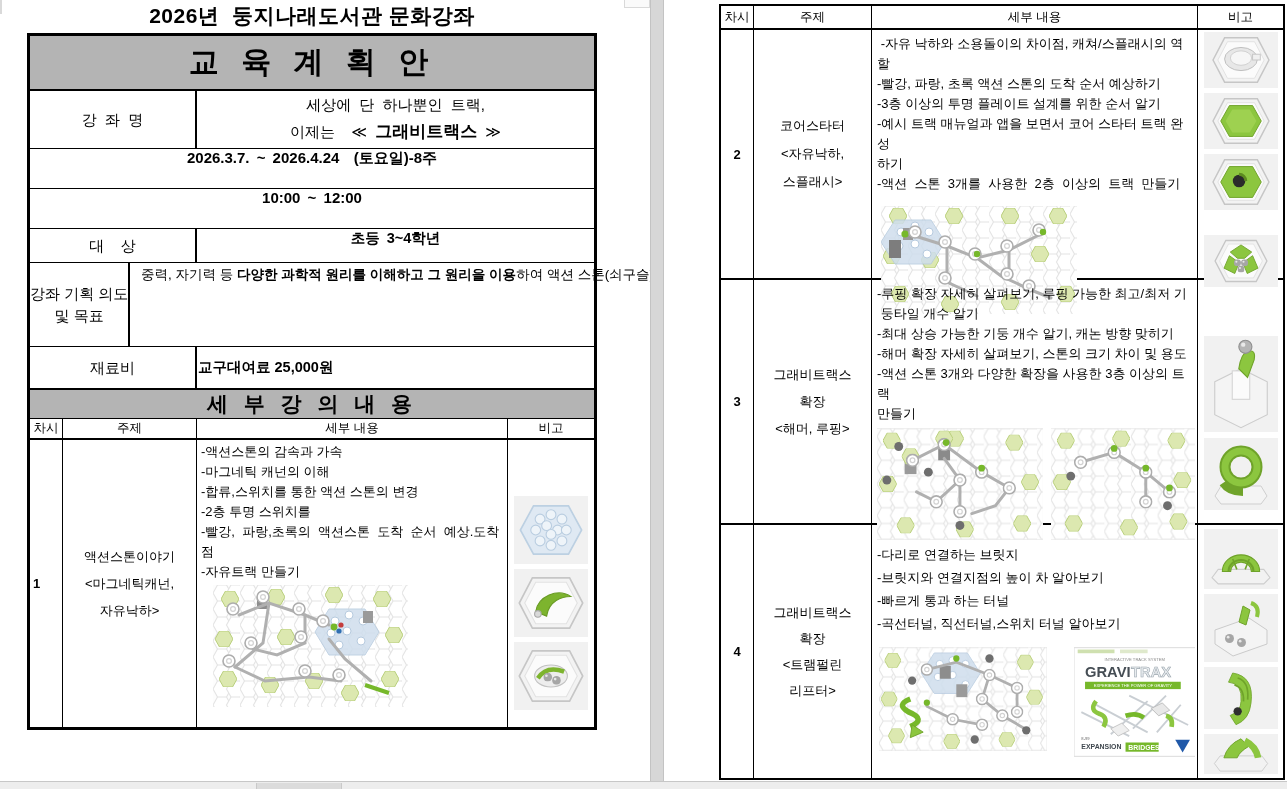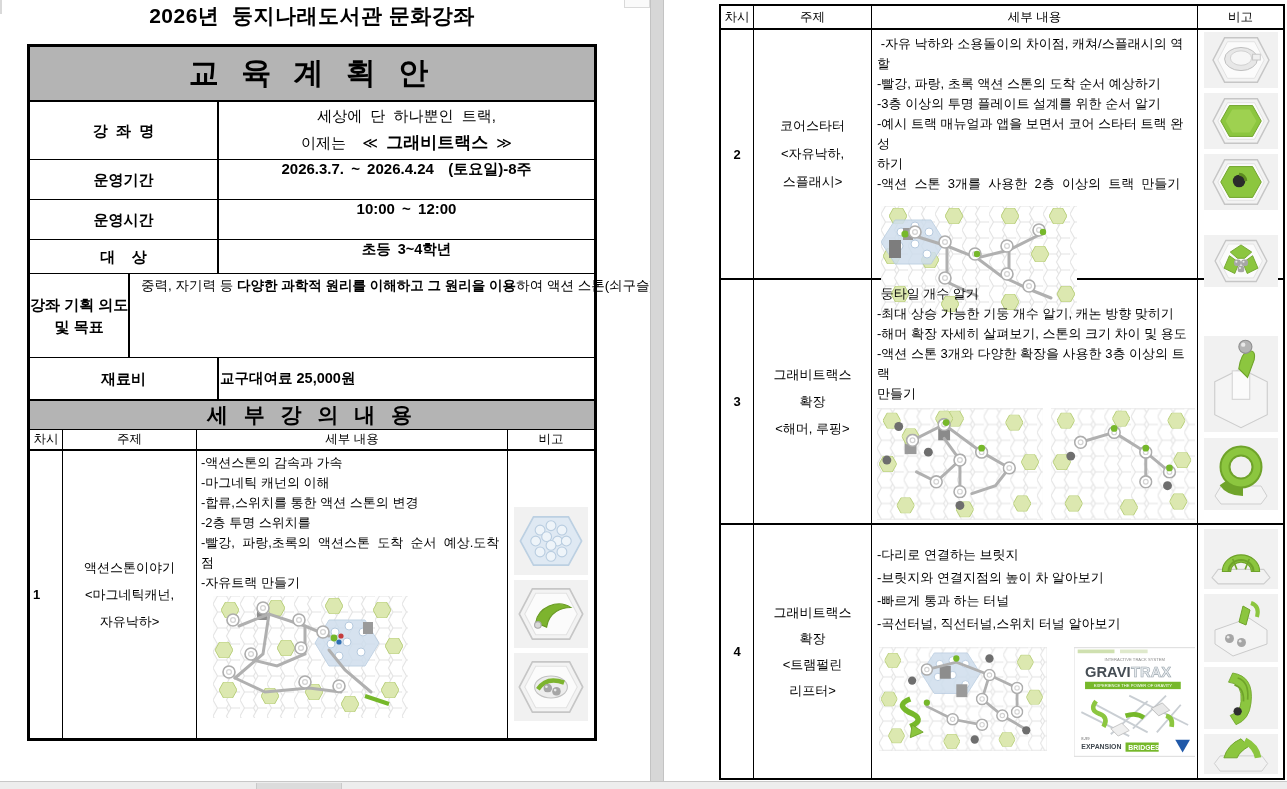--- a/index.html
+++ b/index.html
@@ -12,30 +12,30 @@
   .page-gap{position:absolute;left:650px;top:0;width:14px;height:781px;background:#d7d7d7;
     border-left:1px solid #c3c3c3;border-right:1px solid #c3c3c3}
   .corner-mark{position:absolute;border:1px solid #d9d9d9;background:#fafafa}
   .hbar{position:absolute;left:0;top:781px;width:1287px;height:8px;background:#ededed;border-top:1px solid #c7c7c7}
   .hthumb{position:absolute;left:256px;top:1px;width:86px;height:6px;background:#dcdcdc;border-left:1px solid #c9c9c9;border-right:1px solid #c9c9c9}
 
   .doc-title{position:absolute;left:27px;top:2px;width:570px;text-align:center;
     font-size:21px;font-weight:bold;letter-spacing:.5px;white-space:pre}
 
   
-  .t1{position:absolute;left:27px;top:44px;width:570px;border:3px solid #000;background:#fff}
+  .t1{position:absolute;left:27px;top:33px;width:570px;border:3px solid #000;background:#fff}
   .t1 .row{display:flex;border-top:1px solid #000}
   .t1 .row:first-child{border-top:none}
   .t1 .bt2{border-top:2px solid #000}
   .banner{background:#b4b4b4;display:flex;align-items:center;justify-content:center;
     font-weight:bold;white-space:pre}
   .plan-banner{height:53px;font-size:30px;letter-spacing:7px}
   .detail-banner{height:30px;font-size:21px;letter-spacing:5px}
-  .lbl{width:189px;border-right:2px solid #000;display:flex;flex-direction:column;
-    align-items:center;justify-content:center;font-weight:bold;font-size:15px;white-space:pre;line-height:22px}
+  .lbl{width:167px;border-right:2px solid #000;display:flex;flex-direction:column;
+    align-items:center;justify-content:center;font-weight:normal;font-size:15px;white-space:pre;line-height:22px}
   .val{flex:1;display:flex;flex-direction:column;align-items:center;
     font-size:15px;white-space:pre}
   .r-course{height:59px}.r-period{height:40px}.r-time{height:40px}.r-target{height:34px}
   .r-goal{height:84px}.r-fee{height:42px}
   .course-line{line-height:27px;word-spacing:4px}
   .big-bold{font-weight:bold;font-size:17px}
   .bold-val{font-weight:bold;word-spacing:3px}
   .goal-text{display:block;font-size:13.5px;line-height:21px;text-align:justify;
     padding:1px 7px 0 7px;align-items:flex-start}
   .goal-text .b{font-weight:bold}
@@ -113,26 +113,24 @@
 
       <div class="row bt2 r-course">
         <div class="lbl">강  좌  명</div>
         <div class="val">
           <div class="course-line">세상에 단 하나뿐인 트랙,</div>
           <div class="course-line"><span>이제는  ≪ </span><span class="big-bold">그래비트랙스</span><span> ≫</span></div>
         </div>
       </div>
 
       <div class="row r-period">
-        <div class="lbl">운영기간</div>
         <div class="val bold-val">2026.3.7. ~ 2026.4.24  (토요일)-8주</div>
       </div>
 
       <div class="row r-time">
-        <div class="lbl">운영시간</div>
         <div class="val bold-val">10:00 ~ 12:00</div>
       </div>
 
       <div class="row r-target">
         <div class="lbl">대    상</div>
         <div class="val bold-val" style="font-size:14.5px">초등 3~4학년</div>
       </div>
 
       <div class="row r-goal">
         <div class="lbl">
@@ -370,20 +368,21 @@
             </svg>
           </div>
         </div>
       </div>
 
       <div class="srow r3">
         <div class="c-no col-no">3</div>
         <div class="c-topic col-topic bl"><div>그래비트랙스</div><div>확장</div><div>&lt;해머, 루핑&gt;</div></div>
         <div class="c-detail col-detail bl">
           <div class="lines">
+              <div>-루핑 확장 자세히 살펴보기, 루핑 가능한 최고/최저 기</div>
               <div> 둥타일 개수 알기</div>
               <div>-최대 상승 가능한 기둥 개수 알기, 캐논 방향 맞히기</div>
               <div>-해머 확장 자세히 살펴보기, 스톤의 크기 차이 및 용도</div>
               <div>-액션 스톤 3개와 다양한 확장을 사용한 3층 이상의 트랙</div>
               <div>만들기</div>
             </div>
           <div class="track-wrap" style="margin-top:4px;gap:8px">
             <svg viewBox="0 0 168 112" width="168" height="112">
               <rect width="168" height="112" fill="#fdfdfd" stroke="#e6e6e6"></rect>
               <rect width="168" height="112" fill="url(#hexpat)"></rect>

